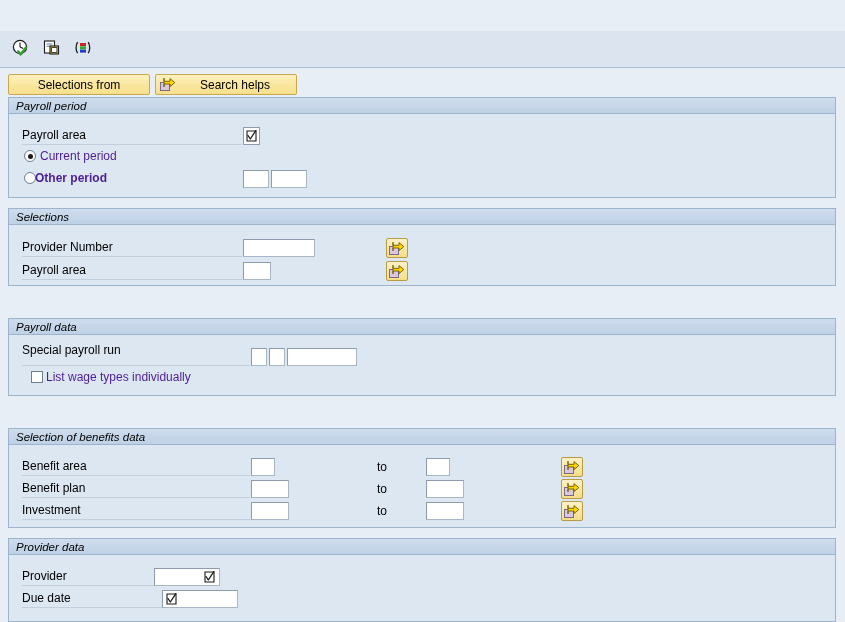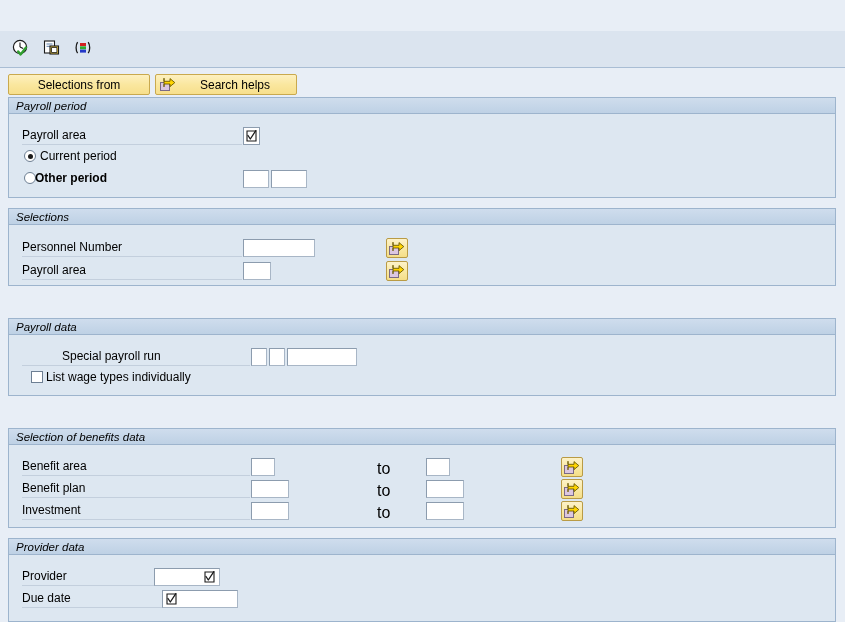--- a/index.html
+++ b/index.html
@@ -205,40 +205,40 @@
     position: absolute;
     width: 12px; height: 12px;
     background: #ffffff;
     border: 1px solid #6d7f93;
     box-sizing: border-box;
     cursor: pointer;
   }
   .radio-label, .check-label {
     position: absolute;
     font-size: 12px;
-    color: #000000;
+    color: #4c1d95;
     white-space: nowrap;
     line-height: 14px;
   }
 
   .arrowbtn {
     position: absolute;
     width: 22px; height: 20px;
     background: linear-gradient(to bottom, #fdf2c8 0%, #f9e8a3 55%, #f5de88 100%);
     border: 1px solid #b99b45;
     border-radius: 2px;
     box-sizing: border-box;
     display: flex;
     align-items: center;
     justify-content: center;
     cursor: pointer;
   }
   .to-label {
     position: absolute;
-    font-size: 16px;
+    font-size: 12px;
     color: #000;
   }
 </style>
 </head>
 <body>
 
 <div id="app">
 
 
   <div class="toolbar">
@@ -314,21 +314,21 @@
       <div class="inputbox" style="left:234px; top:56px; width:26px;"></div>
       <div class="inputbox" style="left:262px; top:56px; width:36px;"></div>
 
     </div>
   </div>
 
   <div class="panel" style="top:208px; height:78px;">
     <div class="panel-header">Selections</div>
     <div class="panel-body" style="height:60px;">
 
-      <div class="flabel" style="left:13px; top:15px;">Personnel Number</div>
+      <div class="flabel" style="left:13px; top:15px;">Provider Number</div>
       <div class="lbl-underline" style="left:13px; top:31px; width:220px;"></div>
       <div class="inputbox" style="left:234px; top:14px; width:72px;"></div>
 
       <div class="flabel" style="left:13px; top:38px;">Payroll area</div>
       <div class="lbl-underline" style="left:13px; top:54px; width:220px;"></div>
       <div class="inputbox" style="left:234px; top:37px; width:28px;"></div>
 
       <div class="arrowbtn" style="left:377px; top:13px;">
         <svg width="16" height="15" viewBox="0 0 16 15">
           <rect x="0.5" y="5.5" width="9" height="8" fill="#dcc7e0" stroke="#7a6a86" stroke-width="1"></rect>
@@ -342,21 +342,21 @@
         </svg>
       </div>
 
     </div>
   </div>
 
   <div class="panel" style="top:318px; height:78px;">
     <div class="panel-header">Payroll data</div>
     <div class="panel-body" style="height:60px;">
 
-      <div class="flabel" style="left:13px; top:14px;margin-left:40px;">Special payroll run</div>
+      <div class="flabel" style="left:13px; top:8px;">Special payroll run</div>
       <div class="lbl-underline" style="left:13px; top:30px; width:228px;"></div>
 
       <div class="inputbox" style="left:242px; top:13px; width:16px;"></div>
       <div class="inputbox" style="left:260px; top:13px; width:16px;"></div>
       <div class="inputbox" style="left:278px; top:13px; width:70px;"></div>
 
       <div class="checkbox" style="left:22px; top:36px;"></div>
       <div class="check-label" style="left:37px; top:35px;">List wage types individually</div>
 
     </div>

